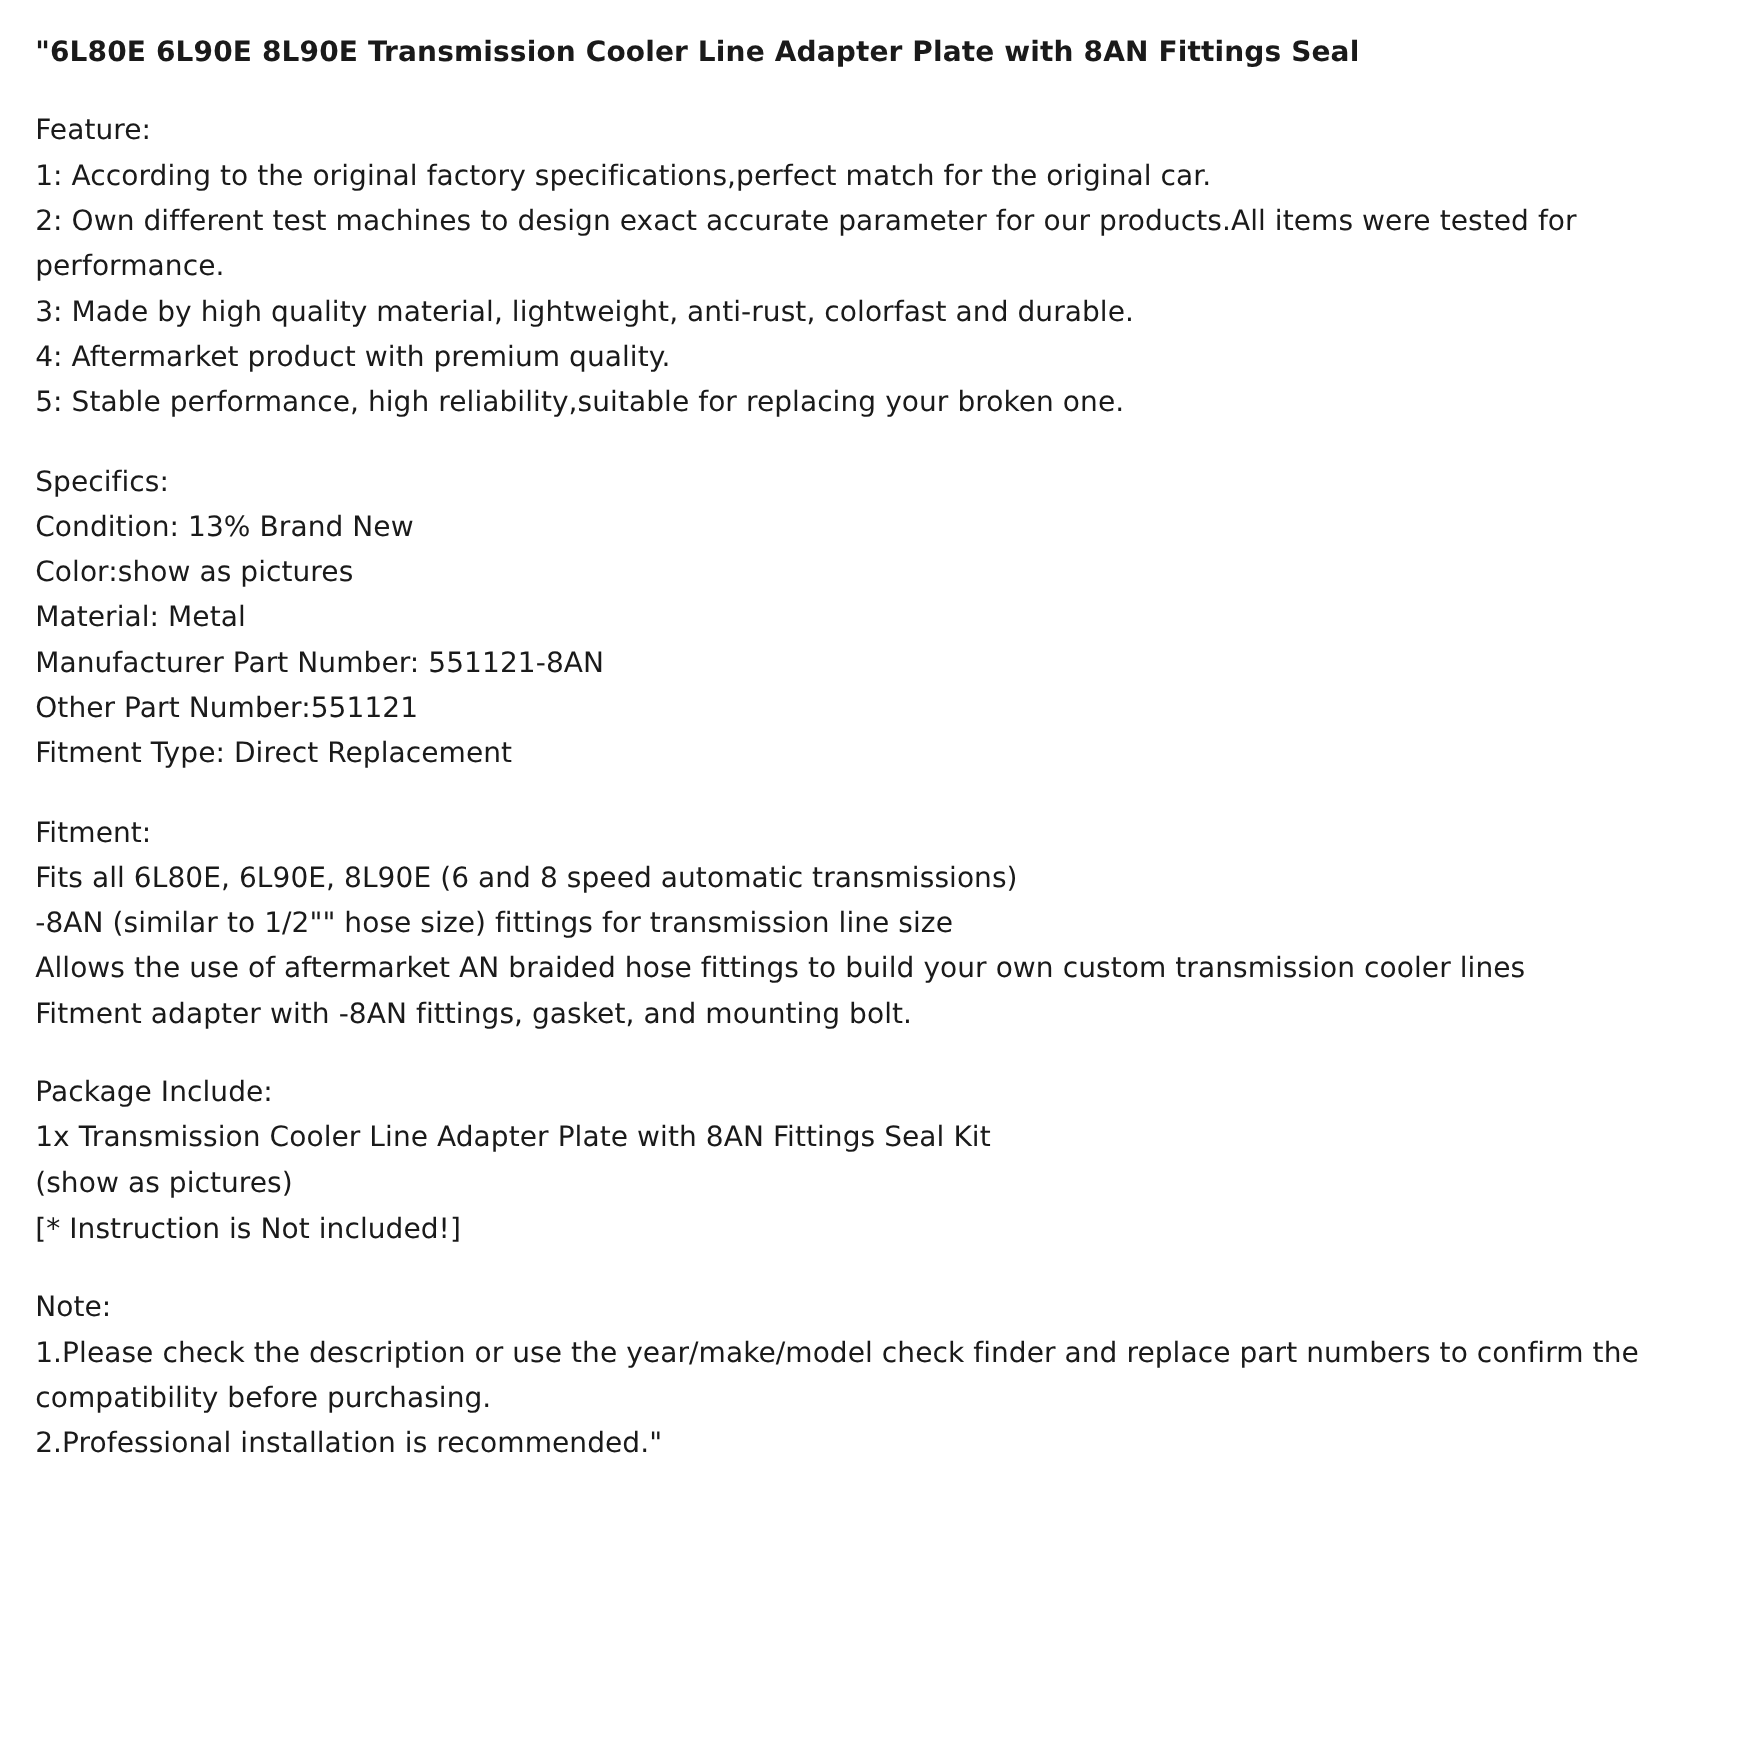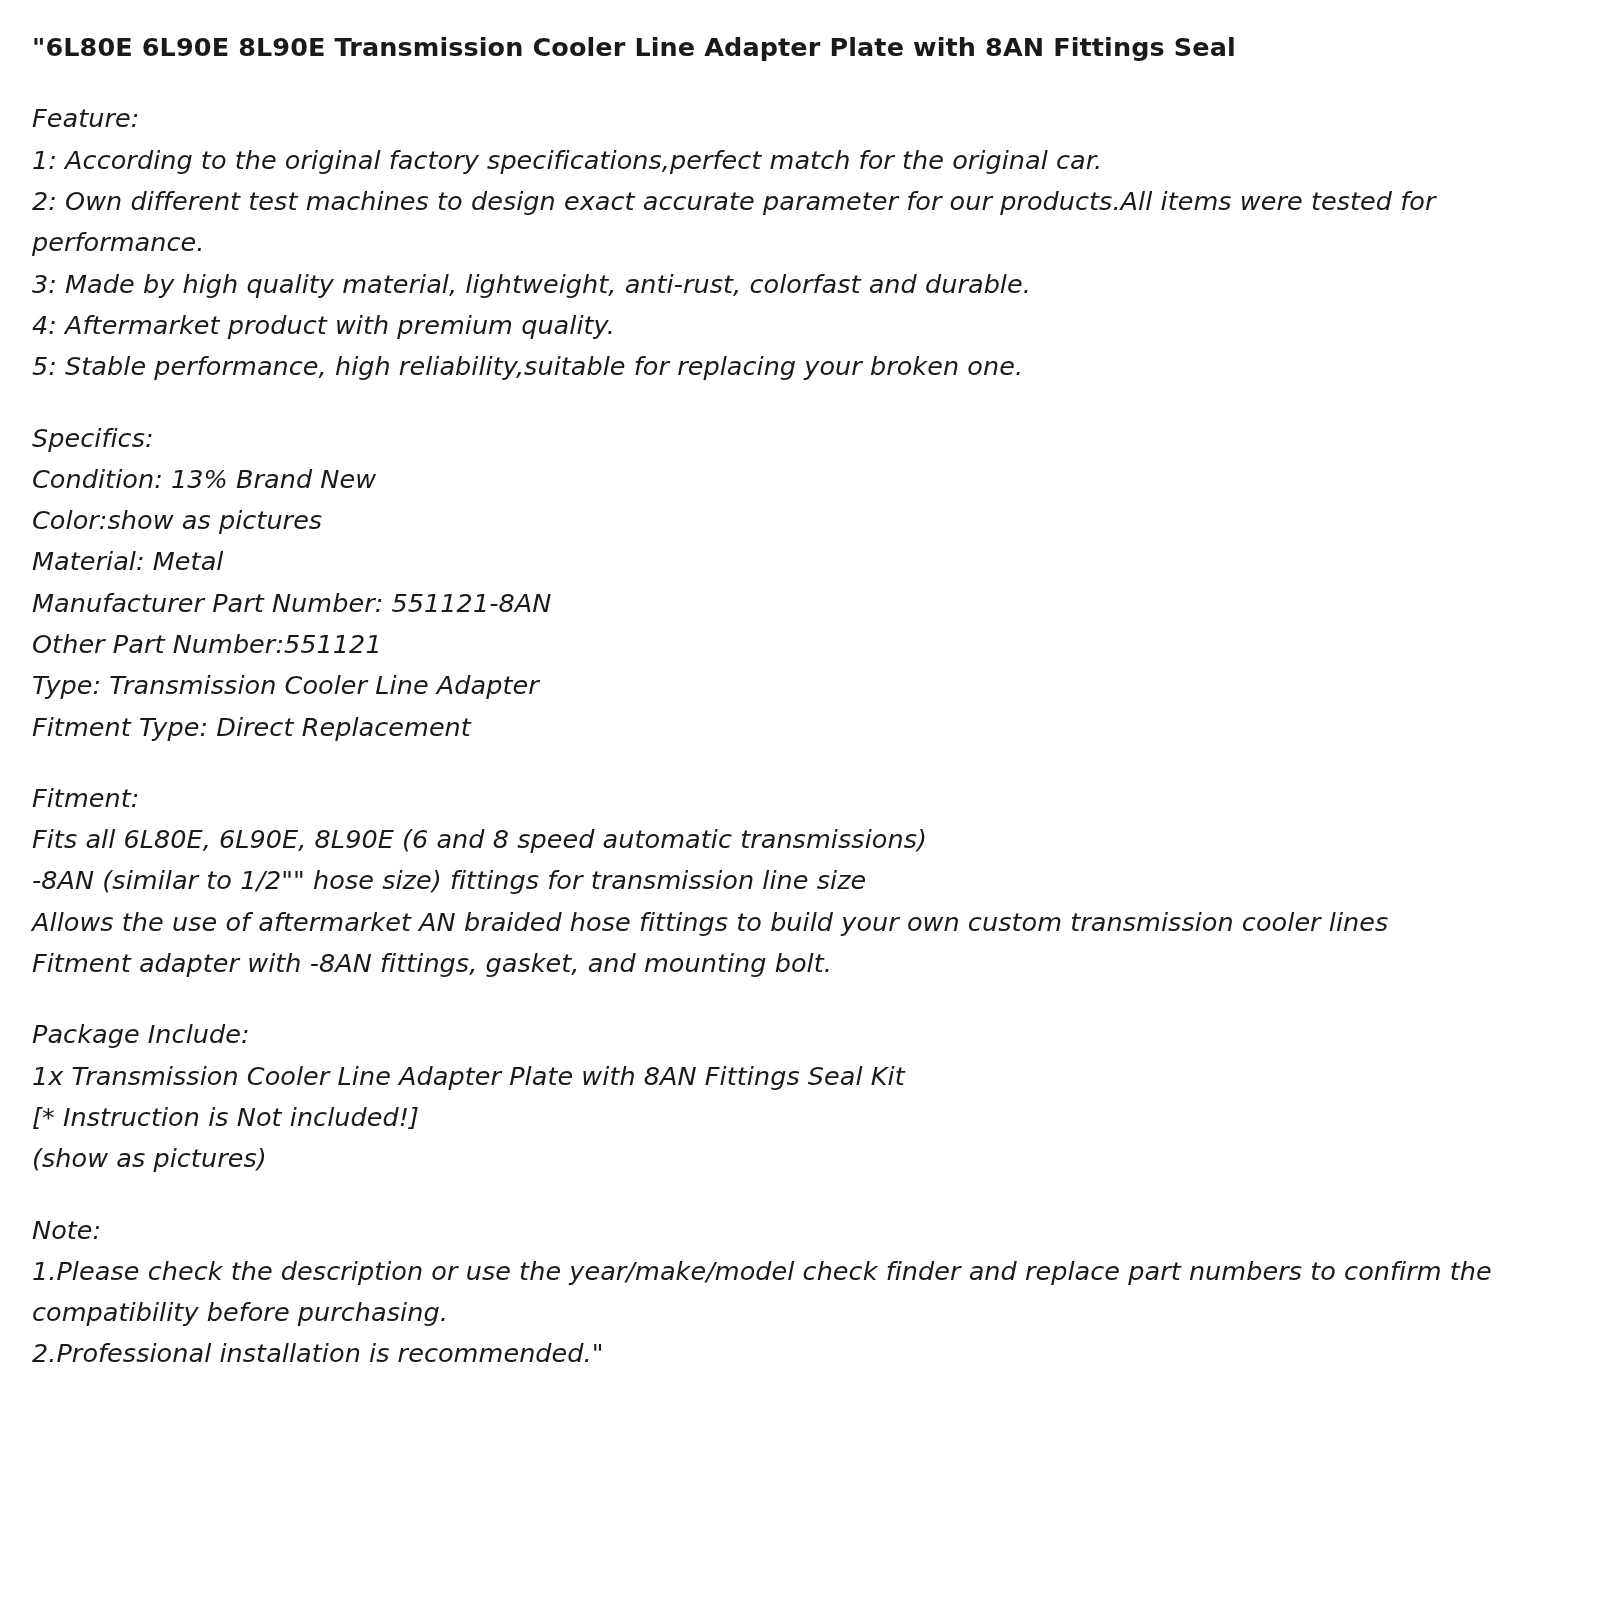--- a/index.html
+++ b/index.html
@@ -20,21 +20,20 @@
   }
   .title {
     font-size: 25.5px;
     font-weight: bold;
     line-height: 1.35;
     margin: 0 0 34px 0;
     letter-spacing: 0.1px;
   }
   .block {
     margin: 0 0 30px 0;
-    font-style: italic;
   }
   .line {
     font-size: 25.5px;
     line-height: 1.62;
     margin: 0;
     max-width: 1510px;
     letter-spacing: 0.05px;
   }
   .block:last-child {
     margin-bottom: 12px;
@@ -56,37 +55,36 @@
     <p class="line">5: Stable performance, high reliability,suitable for replacing your broken one.</p>
   </div>
 
   <div class="block">
     <p class="line">Specifics:</p>
     <p class="line">Condition: 13% Brand New</p>
     <p class="line">Color:show as pictures</p>
     <p class="line">Material: Metal</p>
     <p class="line">Manufacturer Part Number: 551121-8AN</p>
     <p class="line">Other Part Number:551121</p>
-    <p class="line">Type: Transmission Cooler Line Adapter</p>
     <p class="line">Fitment Type: Direct Replacement</p>
   </div>
 
   <div class="block">
     <p class="line">Fitment:</p>
     <p class="line">Fits all 6L80E, 6L90E, 8L90E (6 and 8 speed automatic transmissions)</p>
     <p class="line">-8AN (similar to 1/2"" hose size) fittings for transmission line size</p>
     <p class="line">Allows the use of aftermarket AN braided hose fittings to build your own custom transmission cooler lines</p>
     <p class="line">Fitment adapter with -8AN fittings, gasket, and mounting bolt.</p>
   </div>
 
   <div class="block">
     <p class="line">Package Include:</p>
     <p class="line">1x Transmission Cooler Line Adapter Plate with 8AN Fittings Seal Kit</p>
+    <p class="line">(show as pictures)</p>
     <p class="line">[* Instruction is Not included!]</p>
-    <p class="line">(show as pictures)</p>
   </div>
 
   <div class="block">
     <p class="line">Note:</p>
     <p class="line">1.Please check the description or use the year/make/model check finder and replace part numbers to confirm the compatibility before purchasing.</p>
     <p class="line">2.Professional installation is recommended."</p>
   </div>
 
 </div>
 

